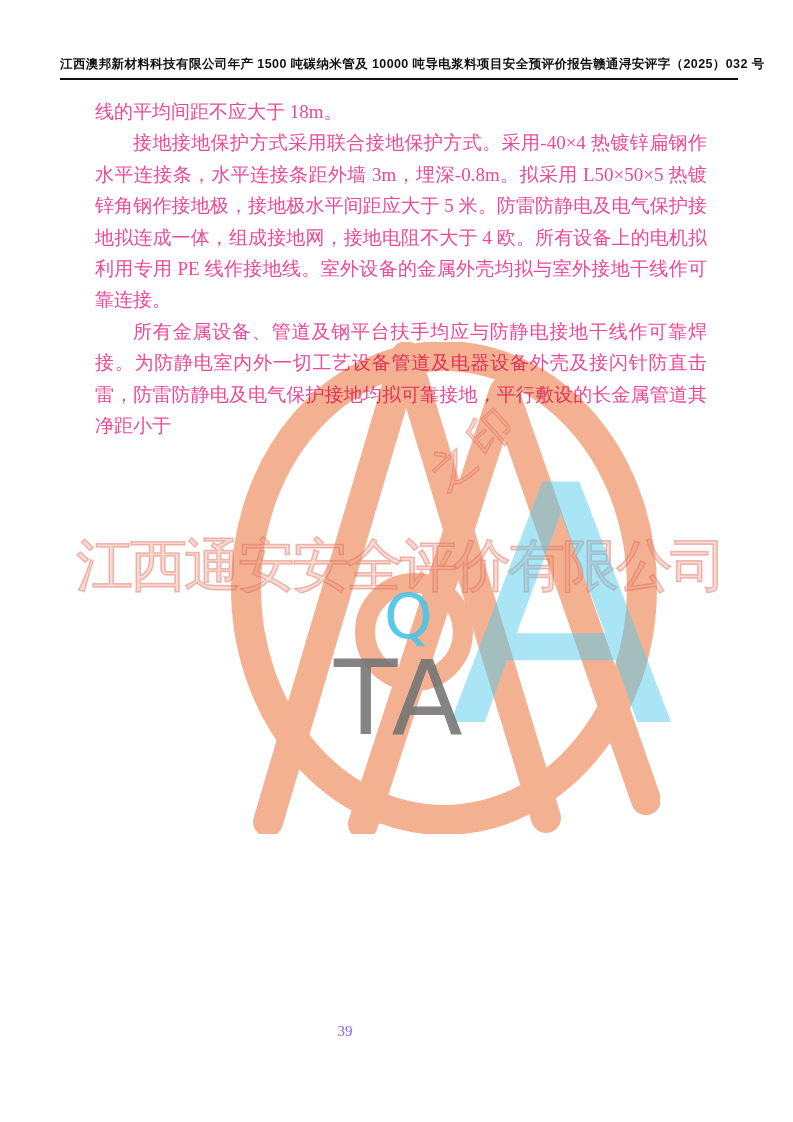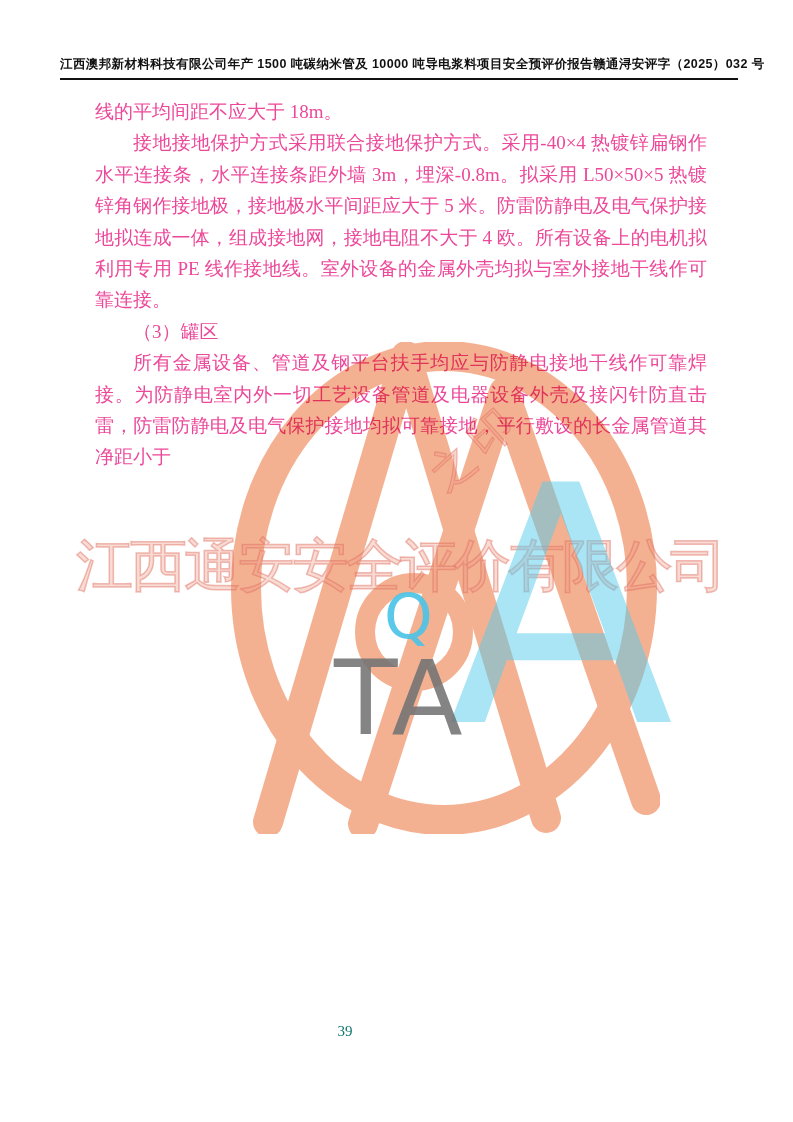--- a/index.html
+++ b/index.html
@@ -23,21 +23,21 @@
   .body{
     position:absolute;left:95px;top:96px;width:612px;
     font-size:19px;line-height:31.4px;color:#ec4899;
     text-align:justify;
   }
   .para{margin:0;word-break:break-all;}
   .para.indent{text-indent:2em;}
   
   .footer{
     position:absolute;left:95px;top:1023px;width:500px;
-    text-align:center;font-size:15px;color:#0f766e;
+    text-align:center;font-size:15px;color:#8b5cf6;
     font-family:"Liberation Serif","DejaVu Serif",serif;
   }
   
   .watermark{
     position:absolute;left:0;top:0;width:793px;height:1122px;
     pointer-events:none;mix-blend-mode:multiply;
   }
   .wm-svg{position:absolute;left:228px;top:342px;opacity:0.78;}
   .wm-company{
     position:absolute;left:76px;top:528px;white-space:nowrap;
@@ -75,21 +75,20 @@
 
 <div class="page">
 
   <div class="header">
     <span>江西澳邦新材料科技有限公司年产 1500 吨碳纳米管及 10000 吨导电浆料项目安全预评价报告赣通浔安评字（2025）032 号</span>
   </div>
 
   <div class="body" id="body">
       <p class="para">线的平均间距不应大于 18m。</p>
       <p class="para indent">接地接地保护方式采用联合接地保护方式。采用-40×4 热镀锌扁钢作水平连接条，水平连接条距外墙 3m，埋深-0.8m。拟采用 L50×50×5 热镀锌角钢作接地极，接地极水平间距应大于 5 米。防雷防静电及电气保护接地拟连成一体，组成接地网，接地电阻不大于 4 欧。所有设备上的电机拟利用专用 PE 线作接地线。室外设备的金属外壳均拟与室外接地干线作可靠连接。</p>
-      <p class="para indent">（3）罐区</p>
       <p class="para indent">所有金属设备、管道及钢平台扶手均应与防静电接地干线作可靠焊接。为防静电室内外一切工艺设备管道及电器设备外壳及接闪针防直击雷，防雷防静电及电气保护接地均拟可靠接地，平行敷设的长金属管道其净距小于</p>
     </div>
 
   <div class="watermark" aria-hidden="true">
 
     <svg class="wm-svg" width="432" height="492" viewBox="0 0 432 492">
       <ellipse cx="216" cy="246" rx="198" ry="232" fill="none" stroke="#f19c74" stroke-width="30"></ellipse>
       <path d="M40 480 L178 14 L318 476" fill="none" stroke="#f19c74" stroke-width="30" stroke-linecap="round" stroke-linejoin="round"></path>
       <path d="M135 482 L276 50 L418 458" fill="none" stroke="#f19c74" stroke-width="30" stroke-linecap="round" stroke-linejoin="round"></path>
       <circle cx="186" cy="290" r="49" fill="none" stroke="#f19c74" stroke-width="20"></circle>

